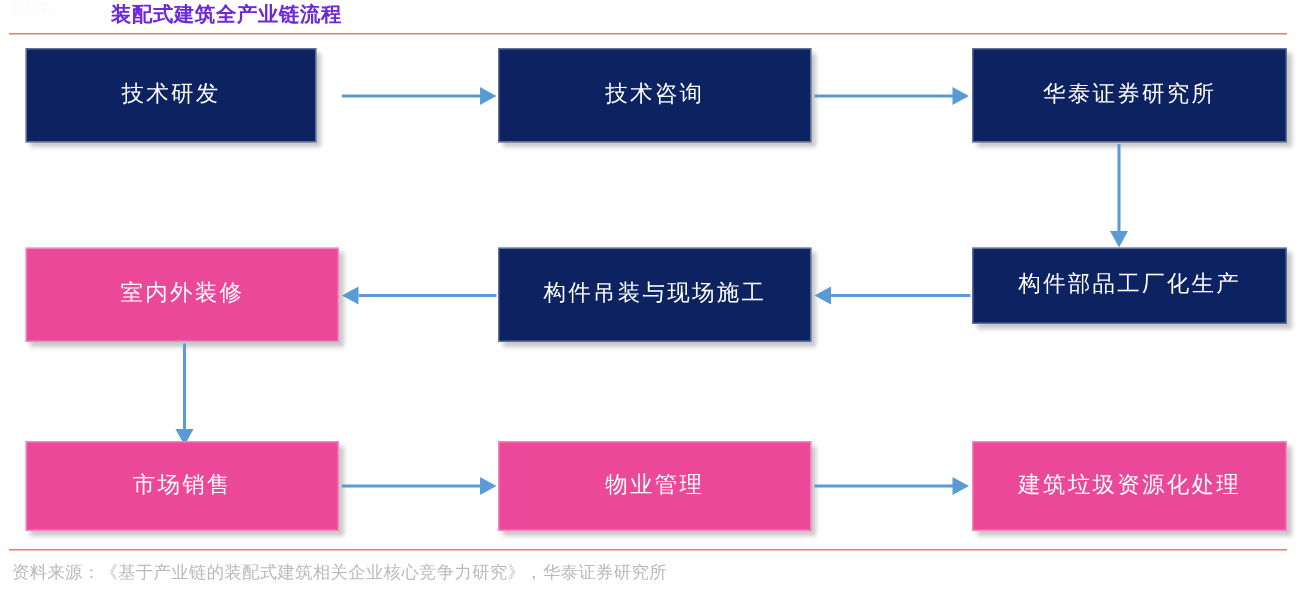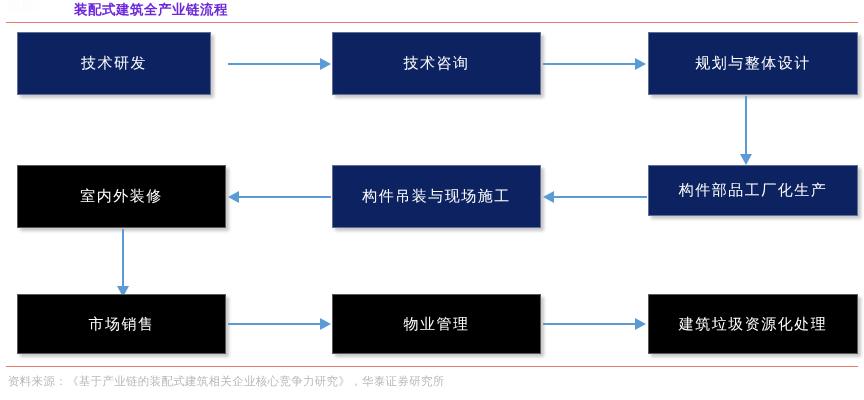--- a/index.html
+++ b/index.html
@@ -76,21 +76,21 @@
     justify-content: center;
     text-align: center;
     color: #ffffff;
     font-size: 15px;
     letter-spacing: 1.5px;
     box-shadow: 3px 3px 3px rgba(0,0,0,0.22);
     border: 1px solid rgba(255,255,255,0.35);
     line-height: 1.1;
   }
   .node.navy   { background: #0d2260; }
-  .node.lblue  { background: #000000; }
+  .node.lblue  { background: #ec4899; }
 
   
   .conn {
     position: absolute;
   }
   .conn-line-h {
     position: absolute;
     height: 2px;
     background: #5b9bd5;
   }
@@ -131,21 +131,21 @@
 
   <div class="node navy" style="left:17px;  top:32px; width:194px; height:63px;">
     <span>技术研发</span>
   </div>
 
   <div class="node navy" style="left:332px; top:32px; width:209px; height:63px;">
     <span>技术咨询</span>
   </div>
 
   <div class="node navy" style="left:648px; top:32px; width:210px; height:63px;">
-    <span>规划与整体设计</span>
+    <span>华泰证券研究所</span>
   </div>
 
   <div class="conn">
     <div class="conn-line-h" style="left:228px; top:63px; width:93px;"></div>
     <div class="arrow-head arrow-right" style="left:320px; top:58px;"></div>
   </div>
 
   <div class="conn">
     <div class="conn-line-h" style="left:543px; top:63px; width:93px;"></div>
     <div class="arrow-head arrow-right" style="left:635px; top:58px;"></div>

